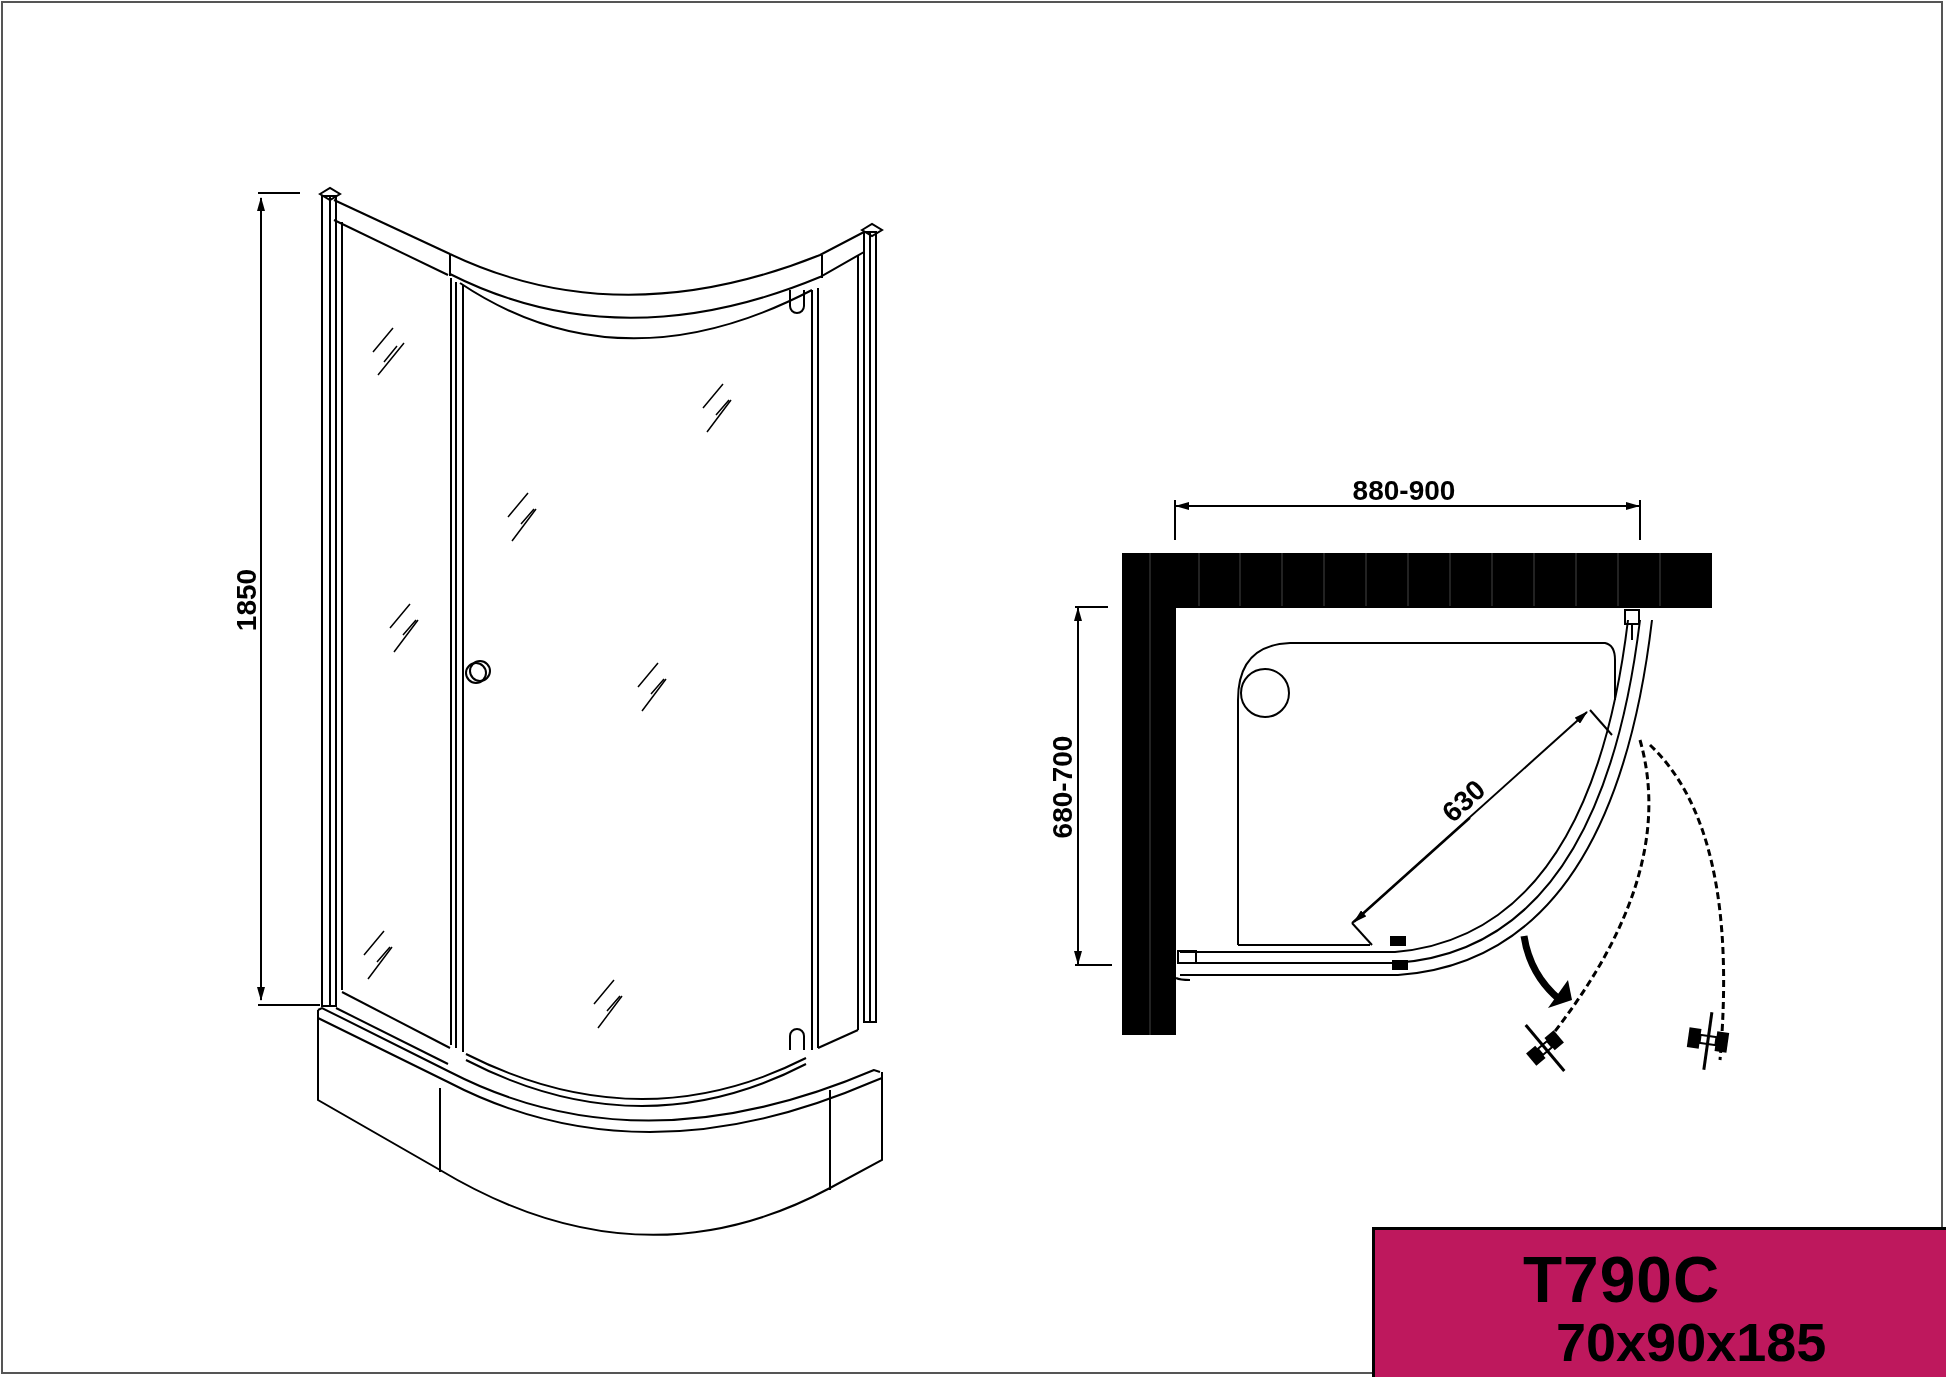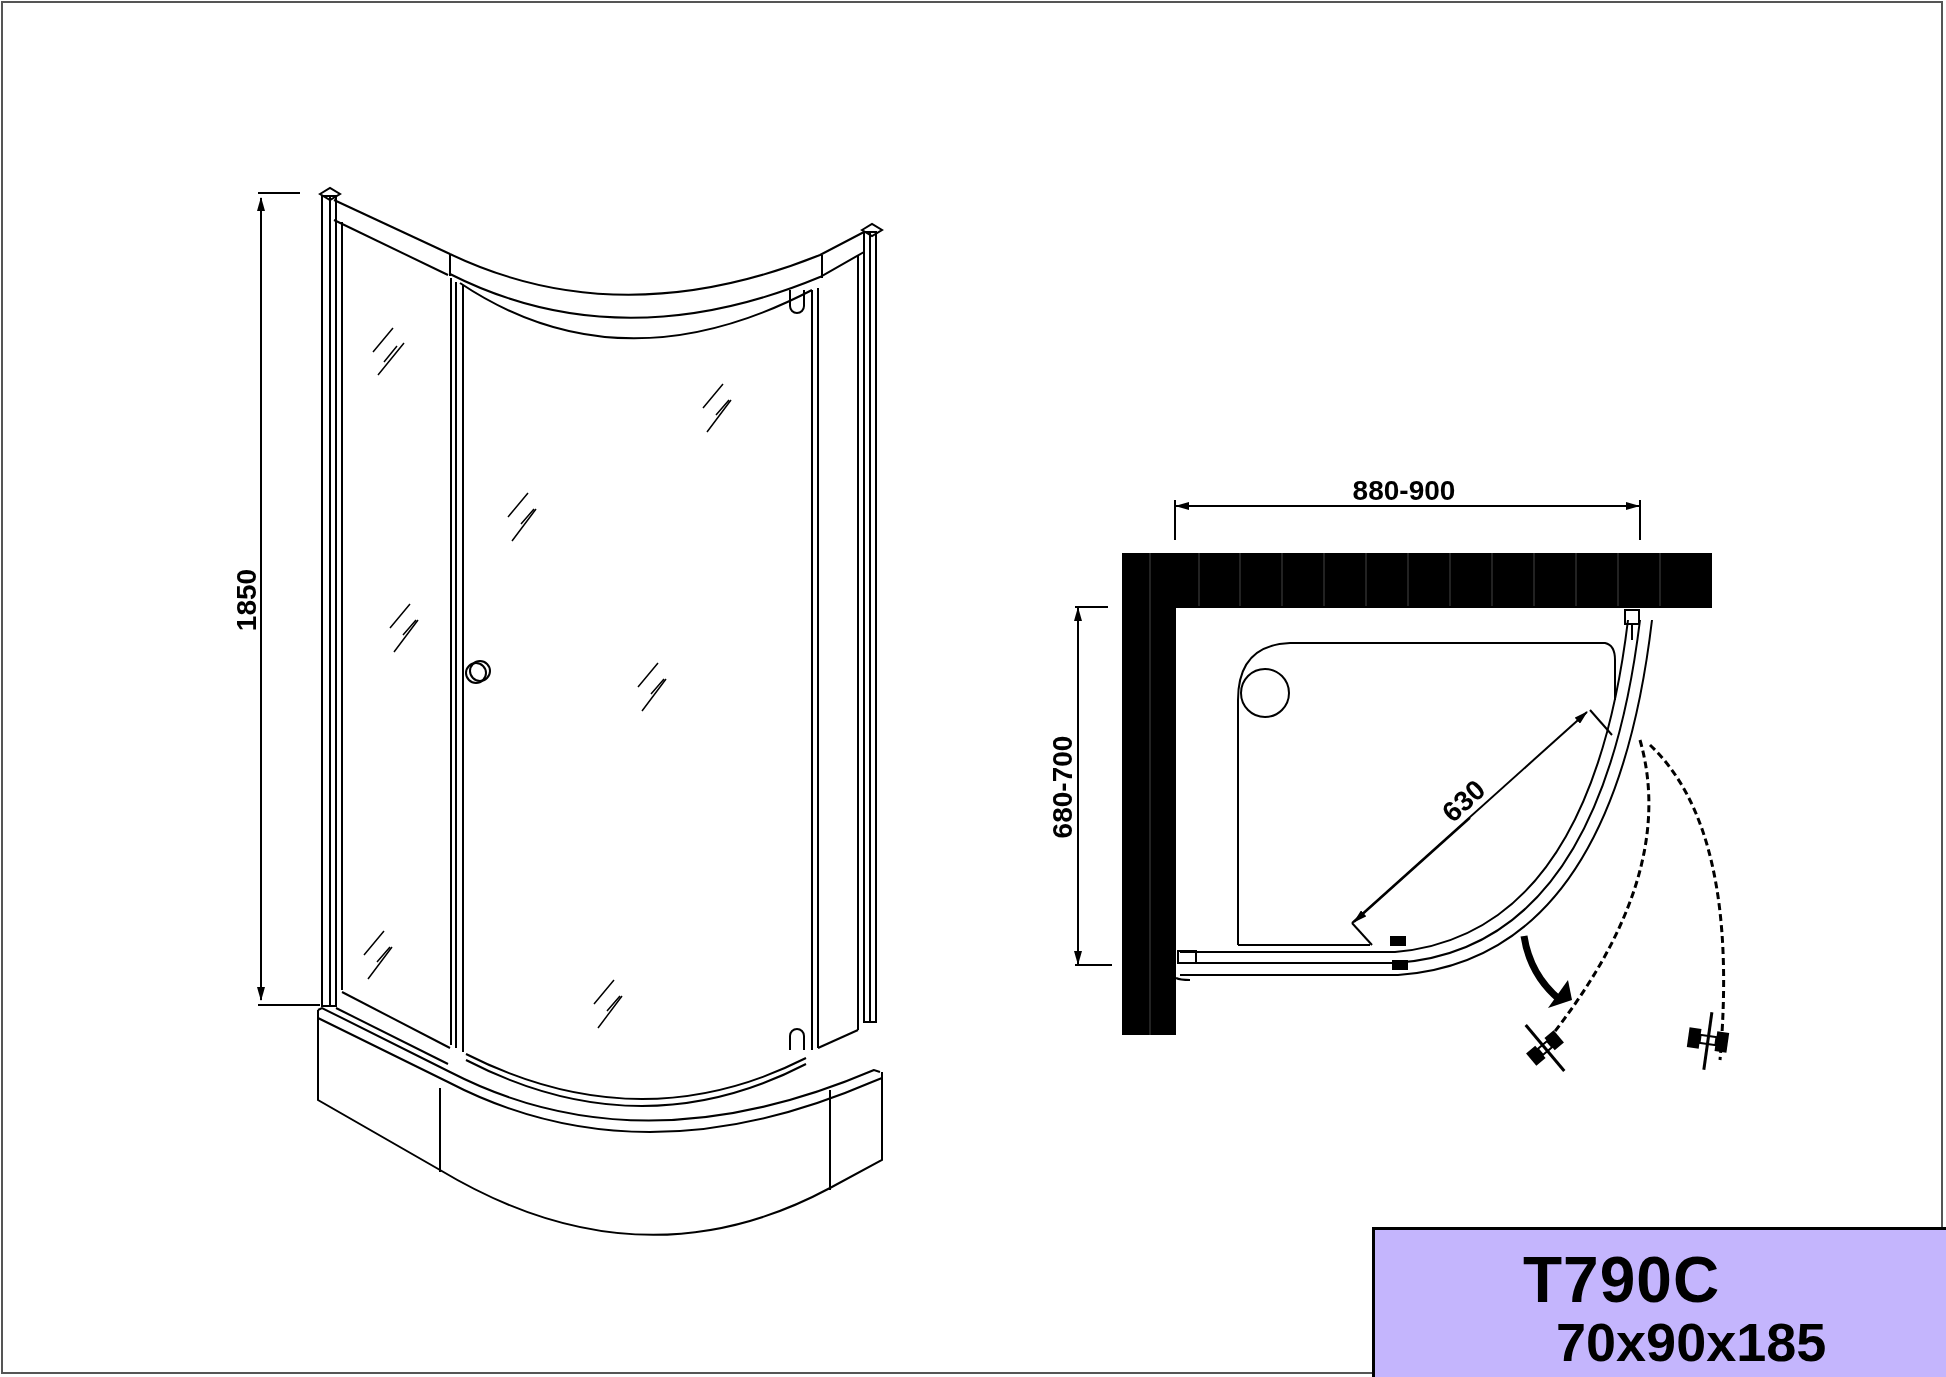--- a/index.html
+++ b/index.html
@@ -1,20 +1,20 @@
 <!DOCTYPE html>
 <html><head>
 <meta charset="utf-8">
 <style>
   html,body{margin:0;padding:0;background:#ffffff;}
   body{width:1946px;height:1377px;position:relative;overflow:hidden;font-family:"Liberation Sans",sans-serif;}
   .page-border{position:absolute;left:1px;top:1px;width:1942px;height:1373px;border:2px solid #555;box-sizing:border-box;}
   svg.drawing{position:absolute;left:0;top:0;}
   .dim-text{font-family:"Liberation Sans",sans-serif;font-weight:bold;font-size:28px;fill:#000;}
-  .title-block{position:absolute;left:1372px;top:1227px;width:574px;height:150px;border-left:3px solid #000;border-top:3px solid #000;box-sizing:border-box;background:#c4b5fd;}
+  .title-block{position:absolute;left:1372px;top:1227px;width:574px;height:150px;border-left:3px solid #000;border-top:3px solid #000;box-sizing:border-box;background:#be185d;}
   .title-model{position:absolute;left:148px;top:18px;font-size:64px;font-weight:bold;line-height:1;color:#000;letter-spacing:1px;}
   .title-size{position:absolute;left:150px;top:85px;font-size:54px;font-weight:bold;line-height:1;color:#000;margin-left:31px;}
 </style>
 </head>
 <body>
 
 <div class="page-border"></div>
 
 <svg class="drawing" width="1946" height="1377" viewBox="0 0 1946 1377">
   <defs>

